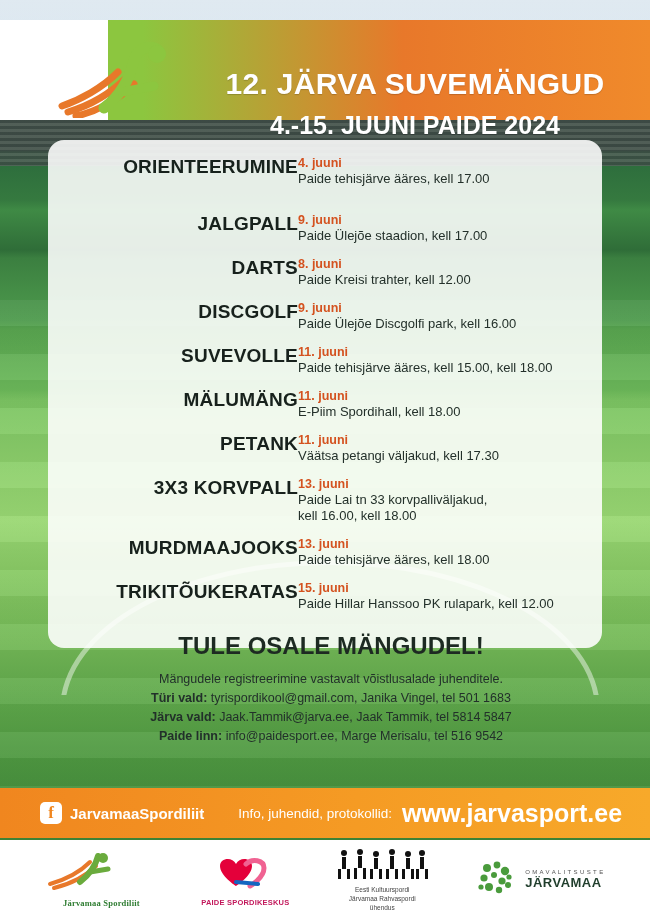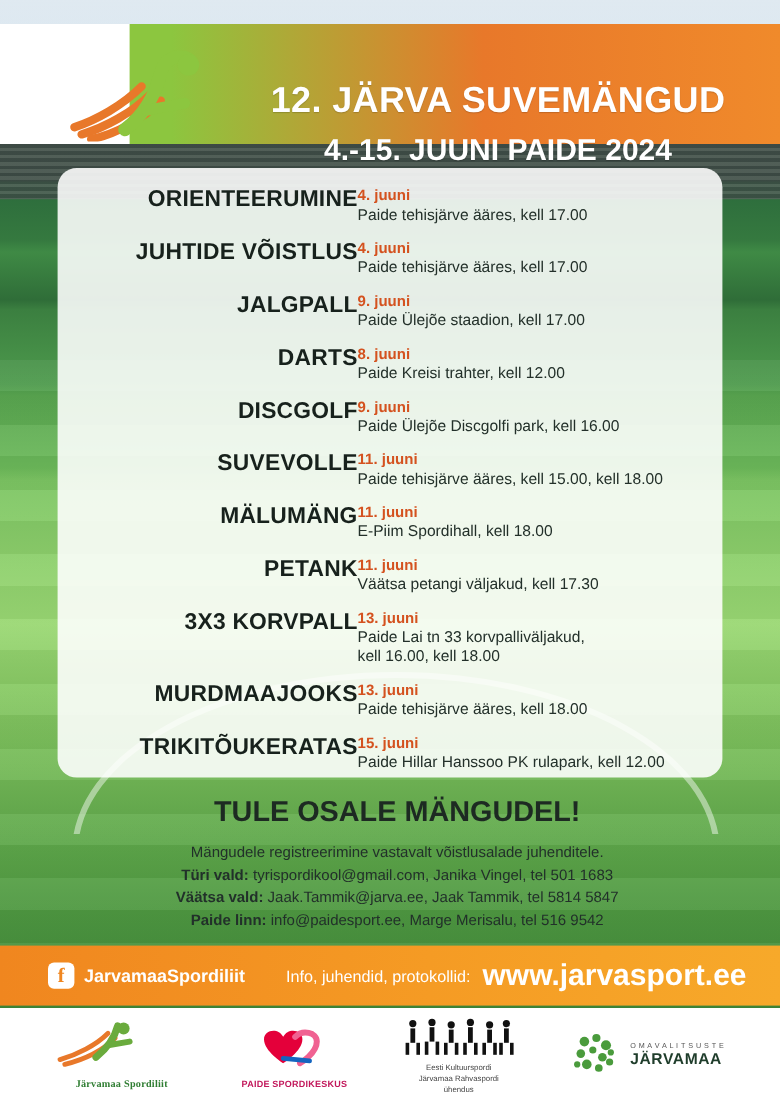--- a/index.html
+++ b/index.html
@@ -190,27 +190,20 @@
             <td class="ev-name">ORIENTEERUMINE</td>
             <td>
               <div class="ev-date">4. juuni</div>
               <div class="ev-place" style="white-space: pre-line;">Paide tehisjärve ääres, kell 17.00</div>
             </td>
           </tr>
           <tr class="ev-row-spacer">
             <td></td>
             <td></td>
           </tr>
-          <tr>
-            <td class="ev-name">JUHTIDE VÕISTLUS</td>
-            <td>
-              <div class="ev-date">4. juuni</div>
-              <div class="ev-place" style="white-space: pre-line;">Paide tehisjärve ääres, kell 17.00</div>
-            </td>
-          </tr>
           <tr class="ev-row-spacer">
             <td></td>
             <td></td>
           </tr>
           <tr>
             <td class="ev-name">JALGPALL</td>
             <td>
               <div class="ev-date">9. juuni</div>
               <div class="ev-place" style="white-space: pre-line;">Paide Ülejõe staadion, kell 17.00</div>
             </td>
@@ -310,21 +303,21 @@
     <div class="cta">TULE OSALE MÄNGUDEL!</div>
 
     <div class="reg-note">Mängudele registreerimine vastavalt võistlusalade juhenditele.</div>
 
     <div>
       <div class="contact">
         <b>Türi vald:</b>
         <span>tyrispordikool@gmail.com, Janika Vingel, tel 501 1683</span>
       </div>
       <div class="contact">
-        <b>Väätsa vald:</b>
+        <b>Järva vald:</b>
         <span>Jaak.Tammik@jarva.ee, Jaak Tammik, tel 5814 5847</span>
       </div>
       <div class="contact">
         <b>Paide linn:</b>
         <span>info@paidesport.ee,  Marge Merisalu, tel 516 9542</span>
       </div>
     </div>
   </div>
 
   <div class="footer-strip">

